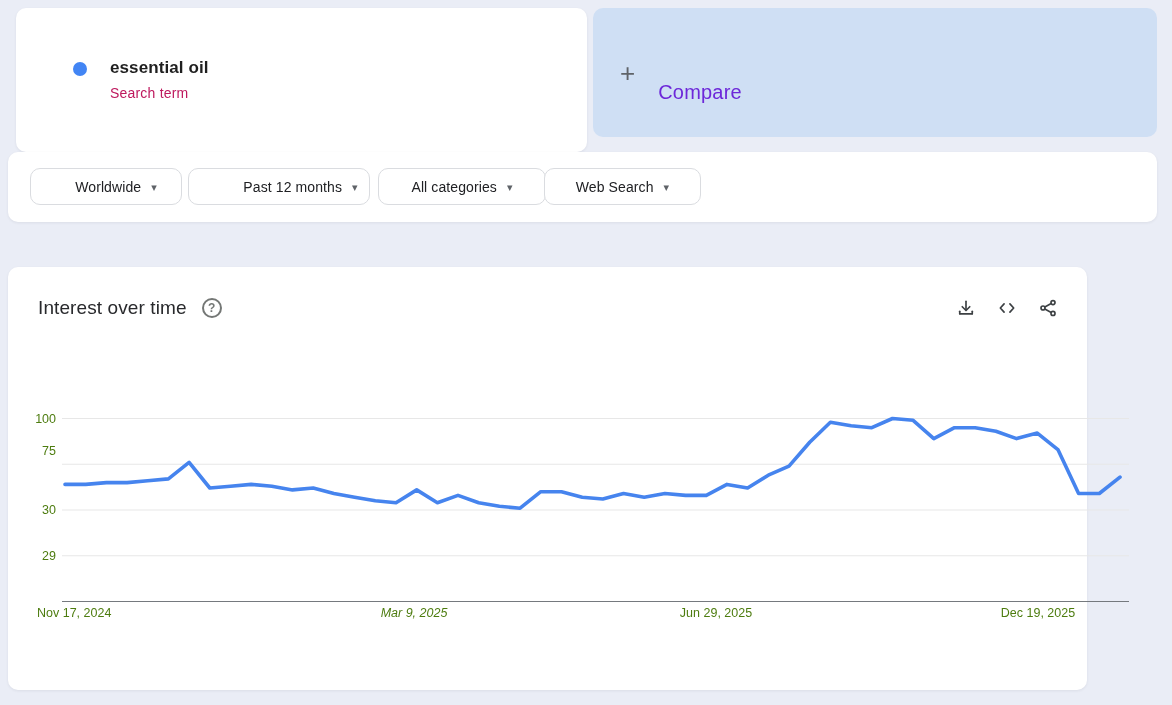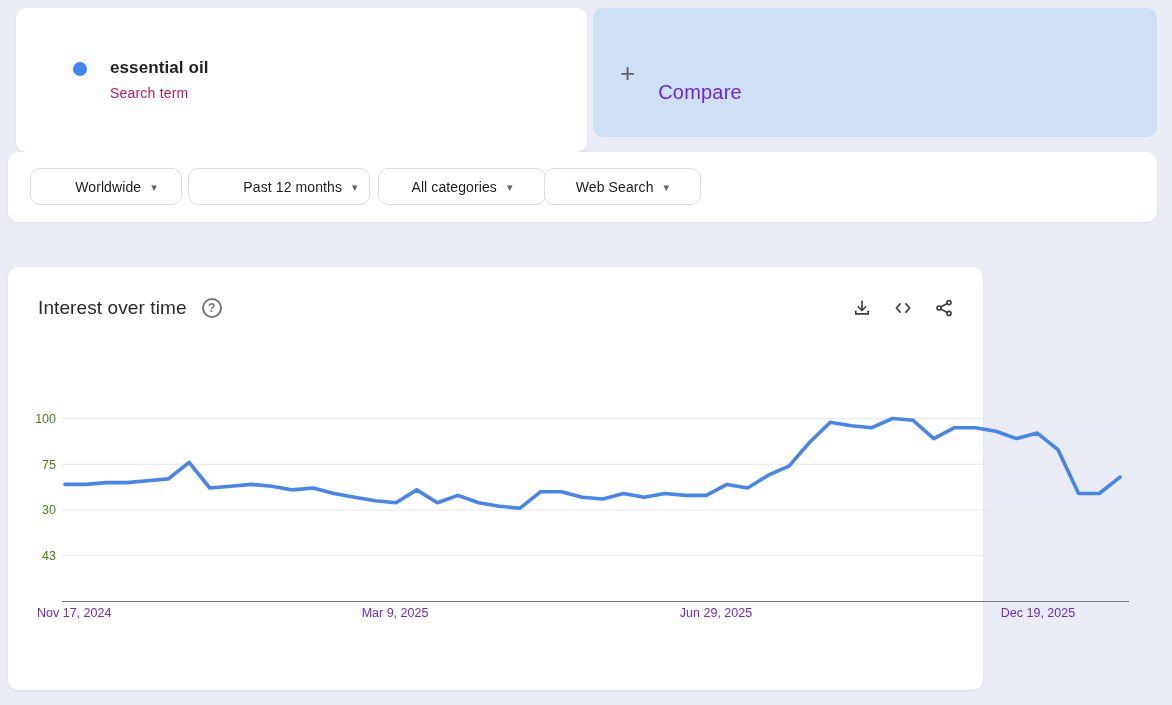--- a/index.html
+++ b/index.html
@@ -48,21 +48,21 @@
     display:flex; align-items:center; justify-content:center; gap:10px;
     font-size:14px; color:#202124; cursor:pointer; letter-spacing:.1px;
   }
   .filter-btn .arrow { font-size:11px; color:#5f6368; margin-top:1px; }
   .fb-0 { left:22px;  width:152px;padding-left:20px; }
   .fb-1 { left:180px; width:182px;padding-left:43px; }
   .fb-2 { left:370px; width:168px; }
   .fb-3 { left:536px; width:157px; }
 
   
-  .chart-card { left:8px; top:267px; width:975px; height:423px; }
+  .chart-card { left:8px; top:267px; width:1079px; height:423px; }
   .chart-header {
     position:absolute; left:30px; top:30px; right:28px;
     display:flex; align-items:center;
   }
   .chart-title { font-size:19px; color:#28292c; font-weight:400; letter-spacing:.1px; }
   .help-icon {
     width:20px; height:20px; border:2px solid #747775; border-radius:50%;
     display:flex; align-items:center; justify-content:center;
     font-size:12px; font-weight:700; color:#747775;
     margin-left:15px; cursor:pointer;
@@ -70,21 +70,21 @@
   .chart-actions { margin-left:auto; display:flex; align-items:center; gap:19px; }
   .action-btn { width:22px; height:22px; cursor:pointer; color:#3c4043;
     display:flex; align-items:center; justify-content:center; background:none; border:none; padding:0; }
   .action-btn svg { display:block; }
 
   .plot { position:absolute; left:0; top:0; width:1149px; height:423px; }
   .ytick {
     position:absolute; width:40px; text-align:right;
     font-size:12.5px; color:#4d7c0f; transform:translateY(-50%);
   }
-  .xtick { position:absolute; top:339px; font-size:12.5px; color:#6d28d9; white-space:nowrap; }
+  .xtick { position:absolute; top:339px; font-size:12.5px; color:#4d7c0f; white-space:nowrap; }
   .xtick.centered { transform:translateX(-50%); }
 </style>
 </head>
 <body>
 
 <div class="card search-card">
   <div class="term-row">
     <div class="term-dot"></div>
     <div class="term-texts">
       <div class="term-title">essential oil</div>
@@ -160,21 +160,21 @@
       <line x1="54" y1="151.5" x2="1121" y2="151.5"></line>
       <line x1="54" y1="197.25" x2="1121" y2="197.25"></line>
       <line x1="54" y1="243" x2="1121" y2="243"></line>
       <line x1="54" y1="288.75" x2="1121" y2="288.75"></line>
     </g>
     <line x1="54" y1="334.5" x2="1121" y2="334.5" stroke="#75797e" stroke-width="1.2"></line>
     <polyline id="trend-line" fill="none" stroke-width="3.6" stroke-linejoin="round" stroke-linecap="round" points="57.0,217.4 77.7,217.4 98.4,215.6 119.1,215.6 139.7,213.7 160.4,211.9 181.1,195.4 201.8,221.0 222.5,219.2 243.2,217.4 263.9,219.2 284.5,222.9 305.2,221.0 325.9,226.5 346.6,230.2 367.3,233.8 388.0,235.7 408.7,222.9 429.4,235.7 450.0,228.4 470.7,235.7 491.4,239.3 512.1,241.2 532.8,224.7 553.5,224.7 574.2,230.2 594.8,232.0 615.5,226.5 636.2,230.2 656.9,226.5 677.6,228.4 698.3,228.4 719.0,217.4 739.6,221.0 760.3,208.2 781.0,199.1 801.7,175.3 822.4,155.2 843.1,158.8 863.8,160.7 884.5,151.5 905.1,153.3 925.8,171.6 946.5,160.7 967.2,160.7 987.9,164.3 1008.6,171.6 1029.3,166.1 1049.9,182.6 1070.6,226.5 1091.3,226.5 1112.0,210.1" stroke="#4684ee"></polyline>
   </svg>
 
   <span class="ytick" style="left:8px; top:151.5px;">100</span>
-  <span class="ytick" style="left:8px; top:198px;">75</span>
+  <span class="ytick" style="left:8px; top:184px;">75</span>
   <span class="ytick" style="left:8px; top:243px;">30</span>
-  <span class="ytick" style="left:8px; top:288.75px;">43</span>
+  <span class="ytick" style="left:8px; top:288.75px;">29</span>
 
   <span class="xtick" style="left:29px;">Nov 17, 2024</span>
-  <span class="xtick centered" style="left:387px;">Mar 9, 2025</span>
+  <span class="xtick centered" style="left:406px;font-style:italic;">Mar 9, 2025</span>
   <span class="xtick centered" style="left:708px;text-align:right;">Jun 29, 2025</span>
   <span class="xtick centered" style="left:1030px;">Dec 19, 2025</span>
 </div>
 
 </body></html>

